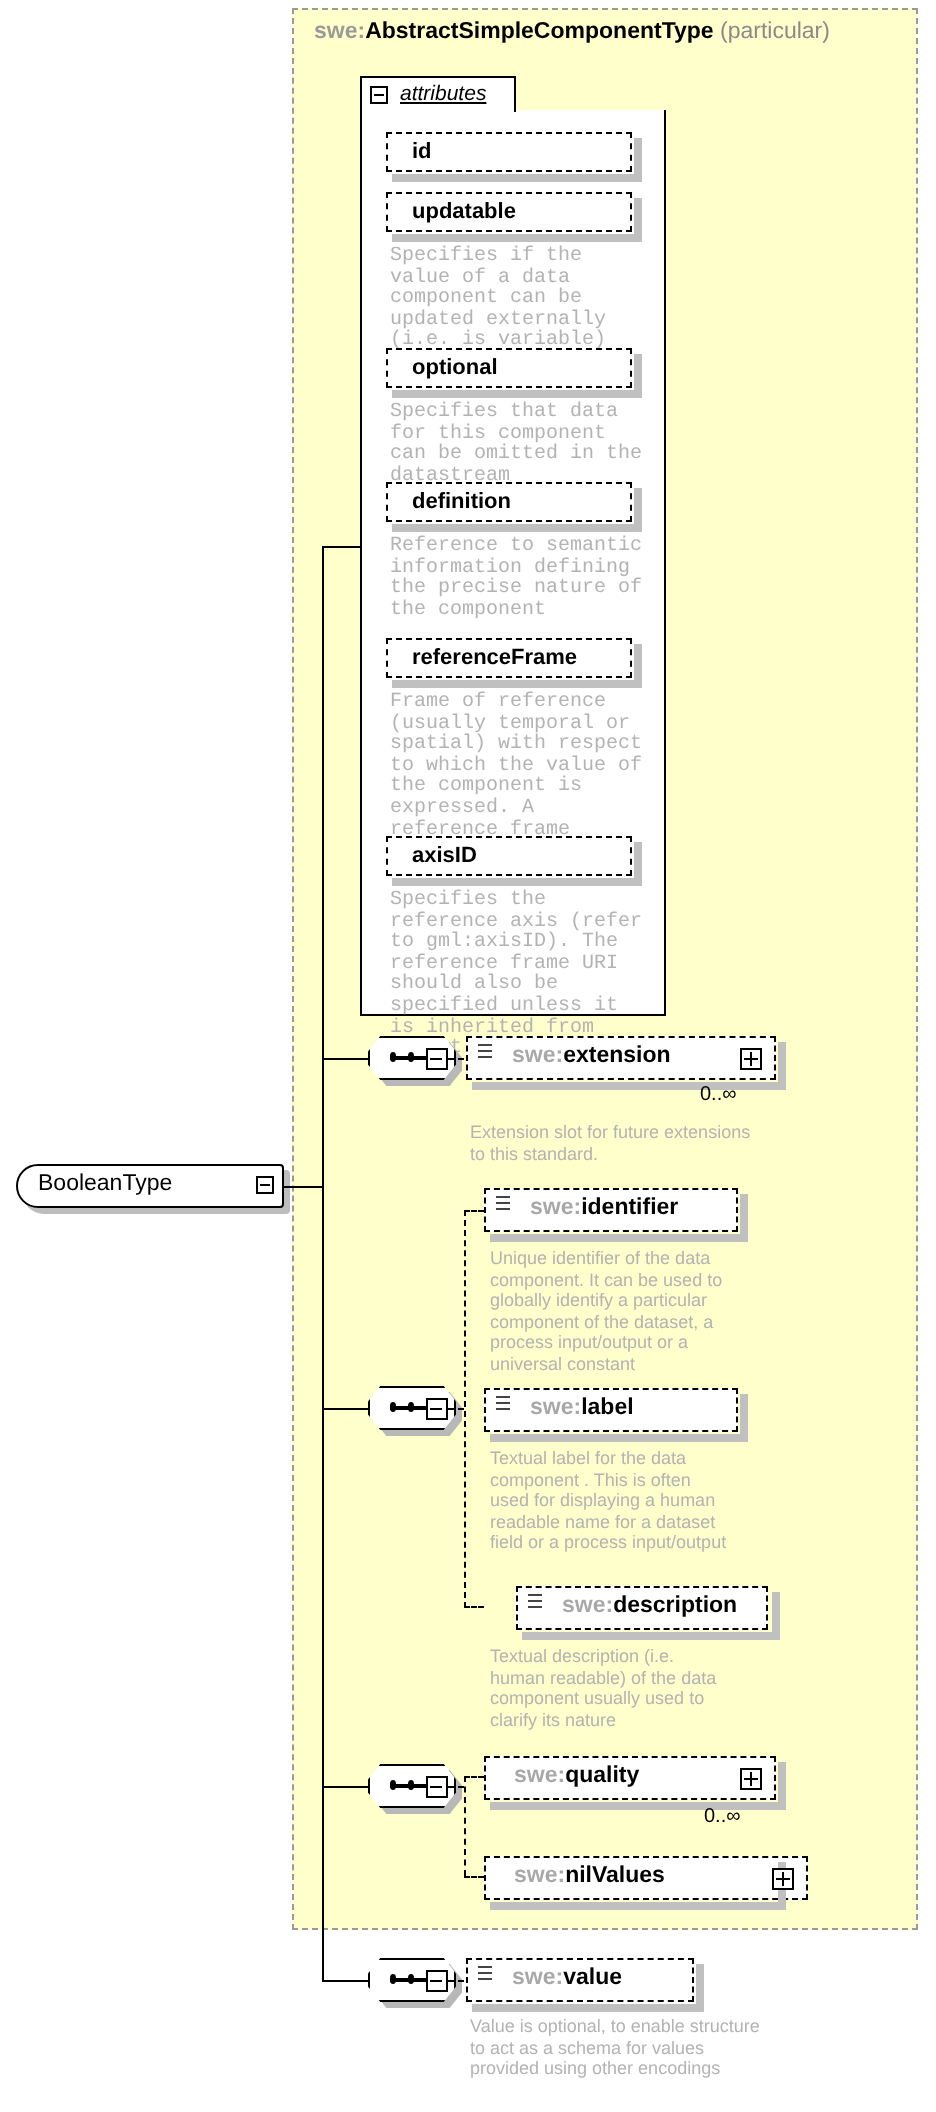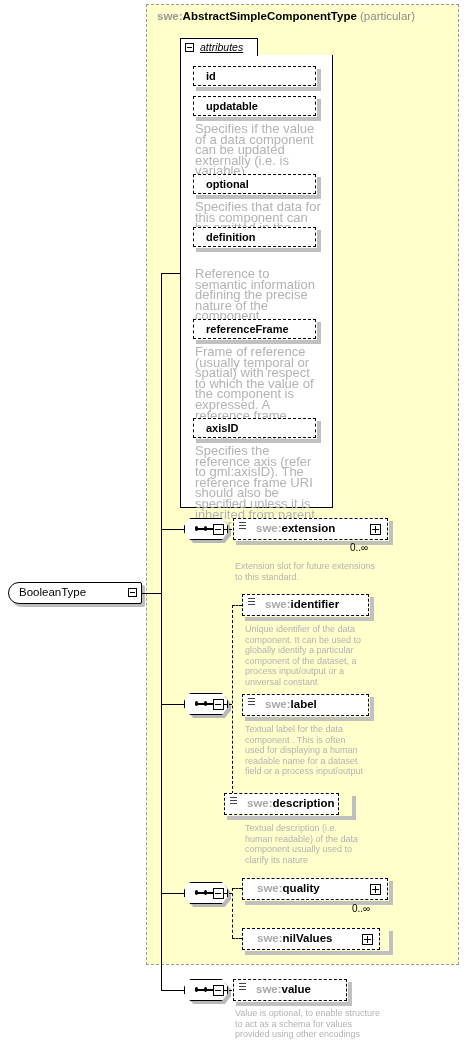--- a/index.html
+++ b/index.html
@@ -39,22 +39,22 @@
   
   .attr-item{position:absolute;left:193px;width:123px;height:20px;
        background:#ffffff;border:1.6px dashed #000;box-sizing:border-box;}
   .attr-item .shadow{position:absolute;left:2px;top:20px;width:125px;height:4px;
        background:#c0c0c0;}
   .attr-item .sh-r{position:absolute;left:123px;top:2px;width:4px;height:20px;
        background:#c0c0c0;}
   .attr-name{position:absolute;left:12px;top:3px;font-size:11px;font-weight:bold;
        color:#000;white-space:nowrap;}
 
-  .attr-doc{position:absolute;left:195px;width:128px;font-size:13px;
-       line-height:10.6px;color:#b3b3b3;}
+  .attr-doc{position:absolute;left:195px;width:128px;font-size:10px;
+       line-height:10.6px;color:#b3b3b3;font-family:Liberation Mono, monospace;}
 
   
   .el-box{position:absolute;height:22px;background:#ffffff;
        border:1.5px dashed #000;box-sizing:border-box;}
   .el-box .shl{position:absolute;left:2px;top:22px;height:4px;background:#c0c0c0;}
   .el-box .shr{position:absolute;top:2px;width:4px;height:22px;background:#c0c0c0;}
   .el-label{position:absolute;left:22px;top:3px;font-size:11.5px;font-weight:bold;
        color:#000;white-space:nowrap;}
   .el-label .pfx{color:#a8a8a8;}
   .el-stripe{position:absolute;left:5px;top:3px;width:7px;height:9px;}
@@ -125,21 +125,21 @@
   </div>
   <div class="attr-doc" style="top:124px;">Specifies if the value of a data component can be updated externally (i.e. is variable)</div>
 
   <div class="attr-item" style="top:174px;">
     <div class="shadow"></div>
       <div class="sh-r"></div>
     <div class="attr-name">optional</div>
   </div>
   <div class="attr-doc" style="top:202px;">Specifies that data for this component can be omitted in the datastream</div>
 
-  <div class="attr-item" style="top:227px;">
+  <div class="attr-item" style="top:241px;">
     <div class="shadow"></div>
       <div class="sh-r"></div>
     <div class="attr-name">definition</div>
   </div>
   <div class="attr-doc" style="top:269px;">Reference to semantic information defining the precise nature of the component</div>
 
   <div class="attr-item" style="top:319px;">
     <div class="shadow"></div>
       <div class="sh-r"></div>
     <div class="attr-name">referenceFrame</div>
@@ -224,21 +224,21 @@
       <div class="shr" style="left:127px;"></div>
     <div class="el-stripe">
         <i></i>
         <i></i>
         <i></i>
       </div>
     <div class="el-label"><span class="pfx">swe:</span><span>label</span></div>
   </div>
   <div class="el-doc" style="left:245px;top:724px;width:122px;">Textual label for the data component . This is often used for displaying a human readable name for a dataset field or a process input/output</div>
 
-  <div class="el-box" style="left:224px;top:793px;width:115px;text-align:center;">
+  <div class="el-box" style="left:258px;top:793px;width:126px;text-align:center;">
     <div class="shl" style="width:129px;"></div>
       <div class="shr" style="left:127px;"></div>
     <div class="el-stripe">
         <i></i>
         <i></i>
         <i></i>
       </div>
     <div class="el-label"><span class="pfx">swe:</span><span>description</span></div>
   </div>
   <div class="el-doc" style="left:245px;top:823px;width:122px;">Textual description (i.e. human readable) of the data component usually used to clarify its nature</div>
@@ -260,21 +260,21 @@
   <div class="dash-h" style="left:232px;top:938px;width:10px;"></div>
 
   <div class="el-box" style="left:242px;top:878px;width:146px;text-decoration:underline;">
     <div class="shl" style="width:148px;"></div>
       <div class="shr" style="left:146px;"></div>
     <div class="el-label" style="left:14px;"><span class="pfx">swe:</span><span>quality</span></div>
     <div class="plus-sq el-plus" style="right:6px;"></div>
   </div>
   <div class="card" style="left:352px;top:903px;">0..∞</div>
 
-  <div class="el-box" style="left:242px;top:928px;width:138px;">
+  <div class="el-box" style="left:242px;top:928px;width:162px;">
     <div class="shl" style="width:148px;"></div>
       <div class="shr" style="left:146px;"></div>
     <div class="el-label" style="left:14px;"><span class="pfx">swe:</span><span>nilValues</span></div>
     <div class="plus-sq el-plus" style="right:6px;"></div>
   </div>
 
   <div class="ln hl" style="left:161px;top:990px;width:23px;"></div>
   <div class="seq" style="left:184px;top:979px;">
     <div class="octsh"></div>
     <div class="oct"></div>

